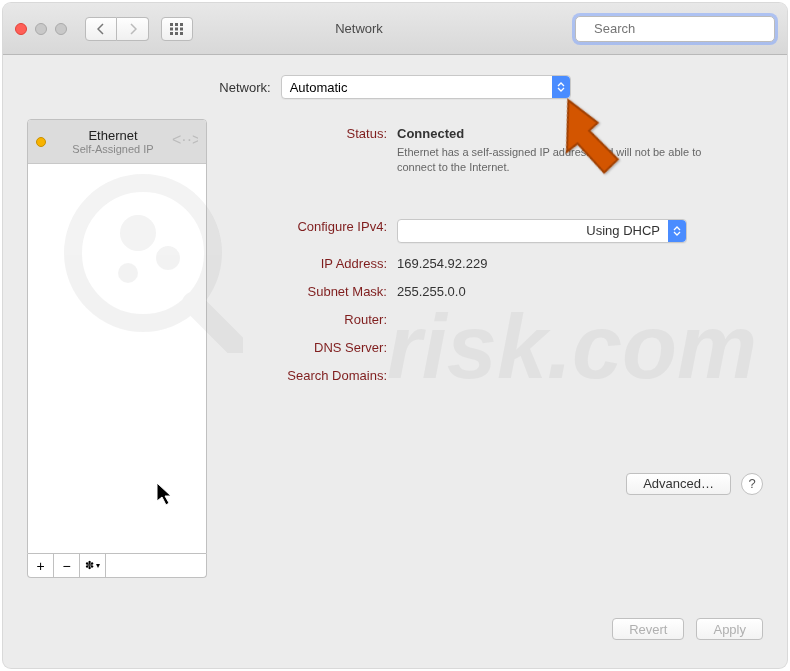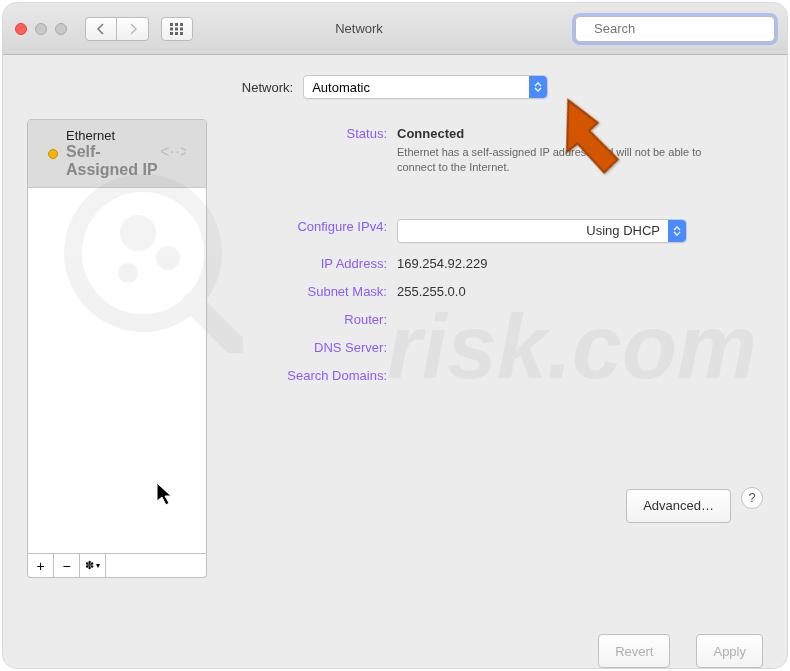--- a/index.html
+++ b/index.html
@@ -9,21 +9,21 @@
       width: 790px;
       height: 671px;
       overflow: hidden;
       position: relative;
     }
     .window {
       width: 784px;
       height: 665px;
       margin: 3px;
       background: #ececec;
-      border-radius: 14px;
+      border-radius: 8px;
       box-shadow: 0 0 0 1px rgba(0,0,0,0.15);
       overflow: hidden;
       position: relative;
     }
     .titlebar {
       height: 52px;
       background: linear-gradient(#e8e8e8, #d8d8d8);
       border-bottom: 1px solid #b8b8b8;
       display: flex;
       align-items: center;
@@ -113,49 +113,50 @@
       right: 0; top: 0; bottom: 0;
       width: 18px;
       background: #4a8cff;
       border-radius: 0 4px 4px 0;
       display: flex;
       flex-direction: column;
       align-items: center;
       justify-content: center;
     }
     .select-arrows svg { display: block; }
-    .location-select { width: 245px; }
+    .location-select { width: 290px; }
     .main-row {
       display: flex;
       gap: 18px;
     }
     .sidebar {
       width: 180px;
       background: #fff;
       border: 1px solid #c0c0c0;
       border-radius: 4px 4px 0 0;
       height: 435px;
       overflow: hidden;
     }
     .service-item {
       display: flex;
       align-items: center;
-      padding: 8px 20px;
+      padding: 8px 8px;
       background: #dcdcdc;
       border-bottom: 1px solid #c8c8c8;
+      text-align: center;
     }
     .status-dot {
       width: 10px; height: 10px; border-radius: 50%;
       background: #f8b300;
       margin-right: 8px;
       border: 0.5px solid #c89000;
     }
     .service-text { flex: 1; }
     .service-name { font-size: 13px; color: #222; }
-    .service-status { font-size: 16px; color: #888; font-weight: bold; }
+    .service-status { font-size: 11px; color: #888; }
     .service-icon {
       color: #aaa;
       font-size: 13px;
     }
     .sidebar-toolbar {
       width: 180px;
       height: 24px;
       background: #fff;
       border: 1px solid #c0c0c0;
       border-top: none;
@@ -176,21 +177,21 @@
     }
     .detail-row {
       display: flex;
       margin-bottom: 10px;
       align-items: flex-start;
     }
     .detail-label {
       width: 172px;
       text-align: right;
       font-size: 13px;
-      color: #8b5cf6;
+      color: #7f1d1d;
       padding-right: 10px;
       padding-top: 3px;
     }
     .detail-value {
       flex: 1;
       font-size: 13px;
       color: #333;
       padding-top: 3px;
     }
     .status-value { font-weight: bold; }
@@ -205,44 +206,43 @@
     .spacer-lg { height: 30px; }
     .advanced-row {
       display: flex;
       justify-content: flex-end;
       align-items: center;
       gap: 10px;
       margin-top: 90px;
     }
     .mac-btn {
       height: 16px;
-      padding: 16px 16px;
+      padding: 10px 16px;
       background: linear-gradient(#ffffff, #f3f3f3);
       border: 1px solid #c0c0c0;
       border-radius: 4px;
       font-size: 13px;
       color: #333;
       display: inline-flex;
       align-items: center;
-      margin-top: 16px;
     }
     .help-btn {
       width: 22px; height: 22px;
       border: 1px solid #c0c0c0;
       border-radius: 50%;
       background: #fff;
       display: inline-flex;
       align-items: center; justify-content: center;
       font-size: 13px;
       color: #555;
     }
     .bottom-row {
       display: flex;
       justify-content: flex-end;
-      gap: 26px;
+      gap: 12px;
       padding: 20px 24px 0;
     }
     .mac-btn.disabled { color: #b0b0b0; }
     .watermark {
       position: absolute;
       top: 0; left: 0; right: 0; bottom: 0;
       pointer-events: none;
       display: flex;
       align-items: center;
       justify-content: center;

